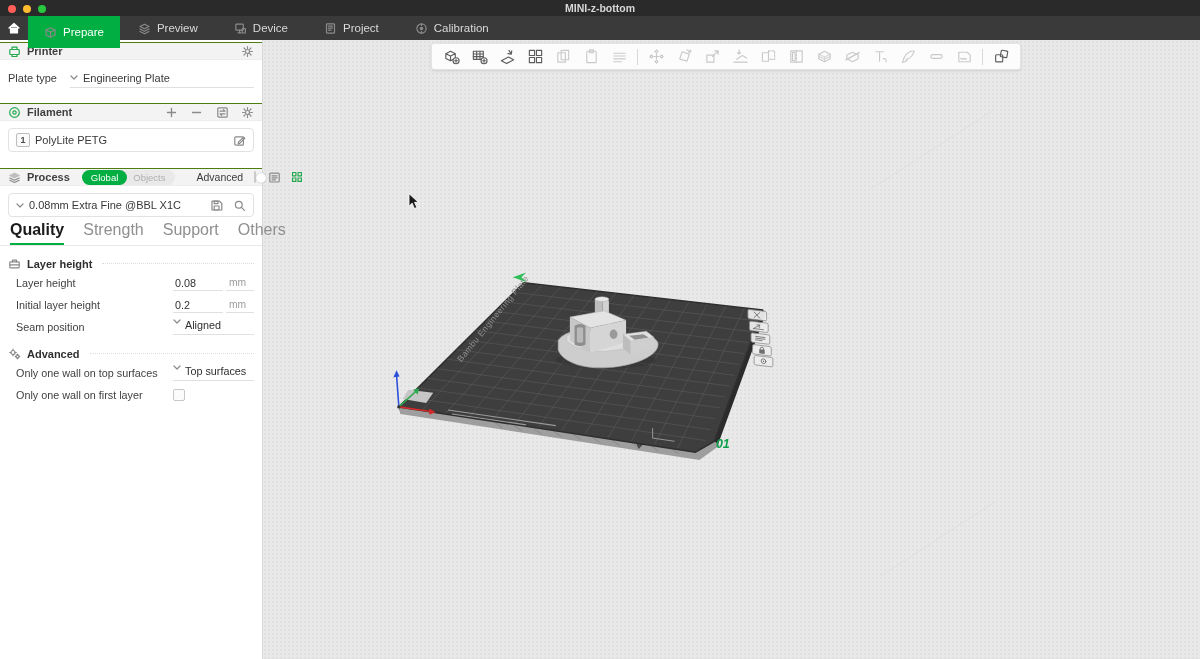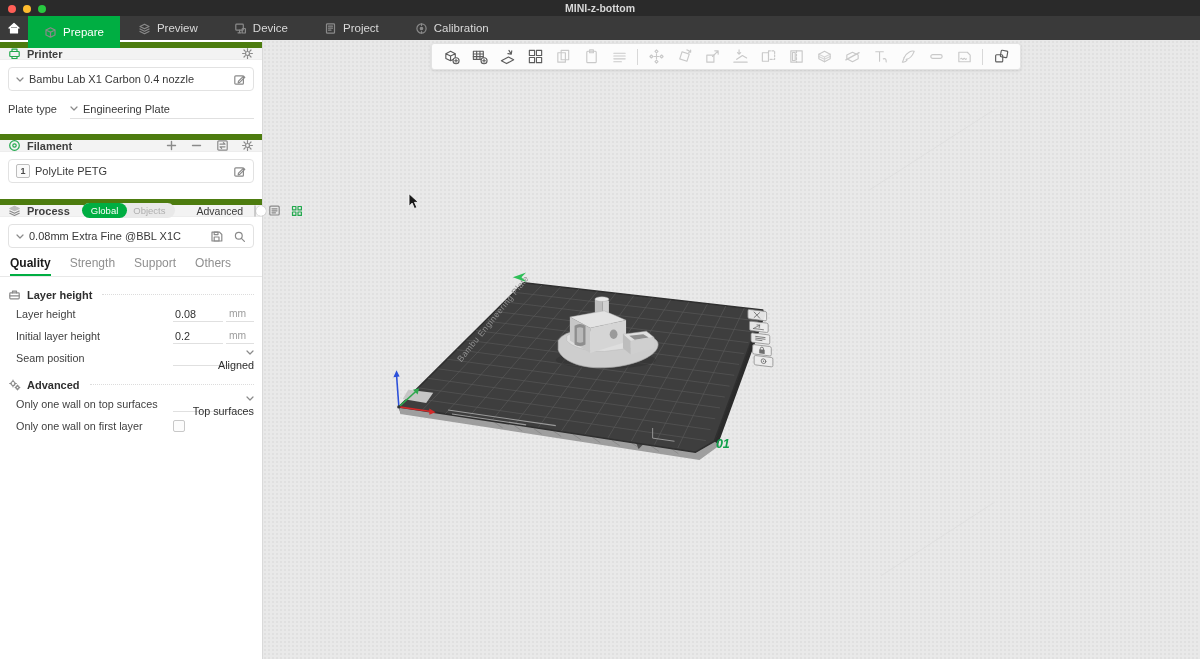--- a/index.html
+++ b/index.html
@@ -20,50 +20,50 @@
   .pill { height:18px; border-radius:9px; display:flex; align-items:center; font-size:10.5px; font-weight:700; color:#FFF; }
   .upload { background:#00AE42; padding:0 14px; gap:6px; }
   .split { overflow:hidden; }
   .split .chev-seg { width:20px; height:18px; background:#00AE42; display:flex; align-items:center; justify-content:center; }
   .split .lbl-seg { height:18px; padding:0 13px; display:flex; align-items:center; }
   .slice .lbl-seg { background:#2FC353; }
   .print .lbl-seg { background:#8E8E8E; color:#CDCDCD; }
 
   
   .sidebar { position:absolute; left:0; top:40px; width:263px; bottom:0; background:#FFF; border-right:1px solid #D9D9D9; z-index:30; color:#3C3C3C; font-size:11px; }
-  .sec-head { height:18px; background:#F3F3F3; border-top:6px solid #4d7c0f; border-bottom:1px solid #EDEDED; display:flex; align-items:center; gap:6px; padding:0 8px; margin-top:2px; }
+  .sec-head { height:18px; background:#F3F3F3; border-top:1px solid #4d7c0f; border-bottom:1px solid #EDEDED; display:flex; align-items:center; gap:6px; padding:0 8px; margin-top:2px; }
   .sec-title { font-weight:700; font-size:11px; color:#3F3F3F; }
   .spacer { flex:1; }
   .i { display:inline-flex; align-items:center; justify-content:center; color:#8A8A8A; }
   .i.green { color:#23A94E; }
   .i svg { display:block; }
   .preset-box { height:24px; margin:7px 8px 0 8px; border:1px solid #E2E2E2; border-radius:4px; display:flex; align-items:center; gap:5px; padding:0 7px; background:#FFF; }
   .preset-text { font-size:11px; color:#383838; white-space:nowrap; overflow:hidden; }
   .row { display:flex; align-items:center; padding:0 8px; }
   .plate-row { height:24px; margin-top:6px; }
   .plate-row .lbl { width:58px; color:#3C3C3C; }
   .uline-select { flex:1; display:flex; align-items:center; gap:5px; border-bottom:1px solid #E0E0E0; height:20px; margin-left:4px; color:#383838; }
   .fil-badge { width:14px; height:14px; border:1px solid #BDBDBD; border-radius:2px; font-size:9px; font-weight:700; color:#4A4A4A; display:flex; align-items:center; justify-content:center; background:#FAFAFA; }
   .scope-pills { display:flex; align-items:center; background:#E9E9E9; border-radius:8px; height:15px; margin-left:6px; }
   .pill-global { background:#00AE42; color:#FFF; font-size:9.5px; font-weight:400; height:15px; border-radius:8px; padding:0 9px; display:flex; align-items:center; }
   .pill-objects { color:#AFAFAF; font-size:9.5px; padding:0 9px 0 6px; }
   .adv-lbl { font-size:10.5px; margin-left:10px; color:#3C3C3C; }
   .toggle { width:24px; height:12px; border-radius:6px; background:#D9D9D9; border:1px solid #CCC; margin-left:5px; position:relative; }
   .toggle::after { content:""; position:absolute; left:0.5px; top:0.5px; width:10px; height:10px; border-radius:50%; background:#FFF; box-shadow:0 0 1px rgba(0,0,0,.4); }
   .ptabs { display:flex; gap:19px; padding:0 10px; height:21px; align-items:flex-end; border-bottom:1px solid #E8E8E8; margin-top:8px; }
-  .ptab { font-size:12px; color:#8F8F8F; padding-bottom:4px; border-bottom:2.5px solid transparent; }
+  .ptab { font-size:16px; color:#8F8F8F; padding-bottom:4px; border-bottom:2.5px solid transparent; }
   .ptab.active { color:#1B1B1B; font-weight:700; border-bottom-color:#00AE42; }
   .group-head { display:flex; align-items:center; gap:6px; padding:0 8px; margin-top:11px; }
   .group-head b { font-size:11px; color:#2F2F2F; }
   .leader { flex:1; border-bottom:1px dotted #DCDCDC; margin:0 0 0 4px; height:1px; align-self:center; }
   .prow { display:flex; align-items:center; padding:0 8px 0 16px; height:18px; margin-top:4px; }
   .plbl { flex:1; color:#414141; font-size:10.8px; }
   .pval { width:50px; border-bottom:1px solid #E0E0E0; height:16px; font-size:10.8px; color:#2F2F2F; display:flex; align-items:center; padding-left:2px; }
   .punit { width:28px; border-bottom:1px solid #E0E0E0; height:16px; margin-left:3px; font-size:10.3px; color:#9C9C9C; display:flex; align-items:center; padding-left:3px; }
-  .psel { width:81px; border-bottom:1px solid #E0E0E0; height:16px; display:flex; align-items:flex-end; gap:4px; font-size:10.8px; color:#2F2F2F;flex-direction:column; }
+  .psel { width:81px; border-bottom:1px solid #E0E0E0; height:16px; display:flex; align-items:flex-start; gap:4px; font-size:10.8px; color:#2F2F2F; }
   .checkbox { width:12px; height:12px; border:1px solid #C8C8C8; border-radius:2px; background:#FCFCFC; margin-right:69px; }
 
   
   .viewport { position:absolute; left:263px; top:40px; right:0; bottom:0;
       background-color:#E9E9E9;
       background-image:radial-gradient(#E0E0E0 1px, transparent 1px);
       background-size:4px 4px; }
   .vtoolbar { position:absolute; left:168px; top:3px; height:27px; background:#FCFCFC; border:1px solid #E3E3E3; border-radius:3px;
       display:flex; align-items:center; padding:0 5px; box-shadow:0 1px 3px rgba(0,0,0,.10); }
   .tbtn { width:28px; height:24px; display:flex; align-items:center; justify-content:center; color:#5C5C5C; }
@@ -177,35 +177,20 @@
           <rect x="1.8" y="4.5" width="9.4" height="5" rx="0.8"></rect>
           <path d="M4,4.5 V2.2 h5 V4.5 M4,9.5 V11.5 h5 V9.5"></path>
         </svg>
       </span>
     <span class="sec-title">Printer</span>
     <span class="spacer"></span>
     <span class="i">
         <svg viewBox="0 0 13 13" width="13" height="13" fill="none" stroke="currentColor" stroke-width="1.2" stroke-linecap="round" stroke-linejoin="round">
           <circle cx="6.5" cy="6.5" r="2"></circle>
           <path d="M6.5,1.6v1.8M6.5,9.6v1.8M1.6,6.5h1.8M9.6,6.5h1.8M3,3l1.3,1.3M8.7,8.7 10,10M10,3 8.7,4.3M4.3,8.7 3,10"></path>
-        </svg>
-      </span>
-  </div>
-  <div class="preset-box">
-    <span class="i">
-        <svg viewBox="0 0 8 5" width="8" height="5" fill="none" stroke="currentColor" stroke-width="1.2" stroke-linecap="round" stroke-linejoin="round">
-          <path d="M1,1 4,4 7,1"></path>
-        </svg>
-      </span>
-    <span class="preset-text">Bambu Lab X1 Carbon 0.4 nozzle</span>
-    <span class="spacer"></span>
-    <span class="i">
-        <svg viewBox="0 0 13 13" width="13" height="13" fill="none" stroke="currentColor" stroke-width="1.2" stroke-linecap="round" stroke-linejoin="round">
-          <rect x="1.8" y="2.8" width="8.6" height="8.4" rx="1"></rect>
-          <path d="M5.5,8.2 10.6,3.1 11.8,4.3 6.7,9.4 5.2,9.8 Z"></path>
         </svg>
       </span>
   </div>
   <div class="row plate-row">
     <span class="lbl">Plate type</span>
     <span class="uline-select">
       <span class="i">
           <svg viewBox="0 0 8 5" width="8" height="5" fill="none" stroke="currentColor" stroke-width="1.2" stroke-linecap="round" stroke-linejoin="round">
             <path d="M1,1 4,4 7,1"></path>
           </svg>

